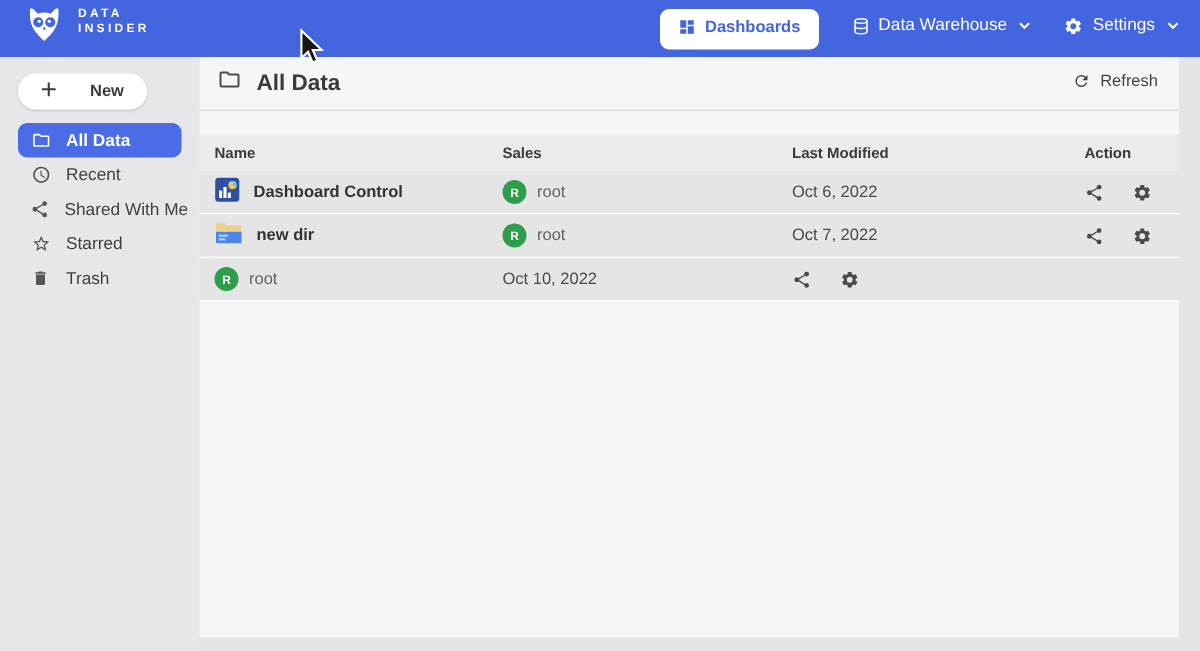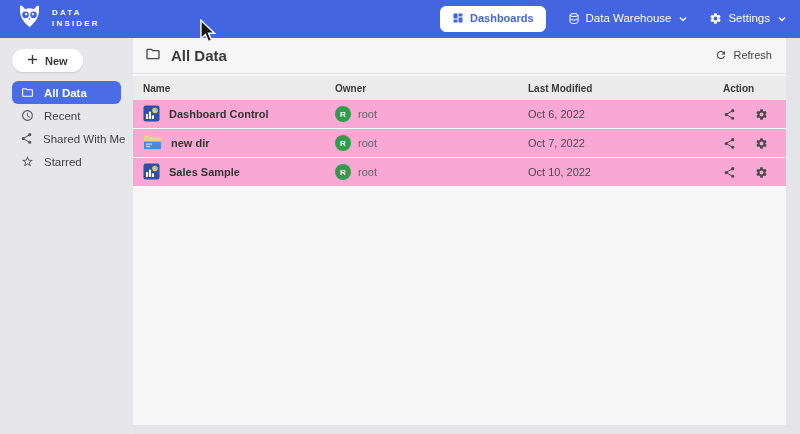--- a/index.html
+++ b/index.html
@@ -11,21 +11,21 @@
     color:#3a3a3a;
   }
 
   
   .header {
     position:absolute; top:0; left:0; right:0; height:38px;
     background:#4365E0;
     display:flex; align-items:center;
     padding:0 14px 0 16px;
   }
-  .logo-wrap { display:flex; align-items:center; gap:9px; }
+  .logo-wrap { display:flex; gap:9px; }
   .logo-text { color:#fff; font-size:8px; font-weight:bold; letter-spacing:2.2px; line-height:1.35; }
   .header-spacer { flex:1; }
   .header-nav { display:flex; align-items:center; gap:22px; }
   .hdr-pill {
     display:flex; gap:6px;
     background:#fff; color:#4365E0;
     font-size:11px; font-weight:bold;
     border:1px solid #fff; border-radius:6px;
     padding:5px 11px; cursor:pointer;
   }
@@ -34,21 +34,21 @@
     color:#fff; font-size:11.5px; cursor:pointer;
   }
   .chev { margin-left:2px; }
 
   
   .sidebar {
     position:absolute; top:38px; left:0; width:133px; bottom:0;
     background:#E7E7E9;
   }
   .new-btn {
-    display:inline-flex; align-items:center; gap:7px;
+    display:inline-flex; align-items:center; gap:22px;
     background:#fff; border-radius:12px;
     margin:11px 0 9px 12px; padding:5px 15px;
     font-size:11px; font-weight:bold; color:#3a3a3a;
     box-shadow:0 1px 2px rgba(0,0,0,0.12);
     cursor:pointer;
   }
   .side-list { list-style:none; }
   .side-item {
     display:flex; align-items:center; gap:10px;
     height:23px; padding:0 8px; margin:0 12px;
@@ -69,31 +69,31 @@
   .title-bar {
     height:36px; display:flex; align-items:center;
     padding:0 14px 0 12px;
     border-bottom:1px solid #E2E2E6;
   }
   .title-bar .title { font-size:15px; font-weight:bold; color:#3a3a3a; margin-left:10px; }
   .title-spacer { flex:1; }
   .refresh-btn { display:flex; gap:6px; font-size:11px; color:#444; cursor:pointer; }
 
   .tbl-head {
-    margin-top:2px; height:24px;
+    margin-top:16px; height:24px;
     background:#EBEBEC;
     display:grid; grid-template-columns:192px 193px 195px auto;
     align-items:center; padding:0 10px;
     font-size:10px; font-weight:bold; color:#3a3a3a;
   }
   .tbl-row {
     height:29px;
     display:grid; grid-template-columns:192px 193px 195px auto;
     align-items:center; padding:0 10px;
-    background:#f9a8d4; border-bottom:1px solid #FBFBFC;
+    background:#e5e5e5; border-bottom:1px solid #FBFBFC;
     cursor:pointer;
   }
   .cell-name { display:flex; align-items:center; gap:9px; font-size:11px; font-weight:bold; color:#333; }
   .cell-owner { display:flex; align-items:center; gap:7px; font-size:11px; color:#5F6368; }
   .avatar {
     width:16px; height:16px; border-radius:50%;
     background:#2E9E4C; color:#fff;
     font-size:8px; font-weight:bold;
     display:flex; align-items:center; justify-content:center;
   }
@@ -204,20 +204,28 @@
       <span>Shared With Me</span>
     </li>
     <li class="side-item">
       <span class="ic">
         <svg width="13" height="13" viewBox="0 0 24 24" fill="#555">
           <path d="M22 9.24l-7.19-.62L12 2 9.19 8.63 2 9.24l5.46 4.73L5.82 21 12 17.27 18.18 21l-1.63-7.03L22 9.24zM12 15.4l-3.76 2.27 1-4.28-3.32-2.88 4.38-.38L12 6.1l1.71 4.04 4.38.38-3.32 2.88 1 4.28L12 15.4z"></path>
         </svg>
       </span>
       <span>Starred</span>
     </li>
+    <li class="side-item">
+      <span class="ic">
+        <svg width="12" height="13" viewBox="0 0 24 24" fill="#555">
+          <path d="M6 19c0 1.1.9 2 2 2h8a2 2 0 0 0 2-2V7H6v12zM19 4h-3.5l-1-1h-5l-1 1H5v2h14V4z"></path>
+        </svg>
+      </span>
+      <span>Trash</span>
+    </li>
   </ul>
 </div>
 
 <div class="main">
 
   <div class="title-bar">
     <span>
       <svg width="16" height="16" viewBox="0 0 24 24" fill="#4a4a4a">
         <path d="M9.17 6l2 2H20v10H4V6h5.17M10 4H4c-1.1 0-1.99.9-1.99 2L2 18c0 1.1.9 2 2 2h16c1.1 0 2-.9 2-2V8c0-1.1-.9-2-2-2h-8l-2-2z"></path>
       </svg>
@@ -229,21 +237,21 @@
         <svg width="12" height="12" viewBox="0 0 24 24" fill="#444">
           <path d="M17.65 6.35A7.95 7.95 0 0 0 12 4a8 8 0 1 0 7.73 10h-2.08A6 6 0 1 1 12 6c1.66 0 3.14.69 4.22 1.78L13 11h7V4l-2.35 2.35z"></path>
         </svg>
       </span>
       <span>Refresh</span>
     </div>
   </div>
 
   <div class="tbl-head">
     <span>Name</span>
-    <span>Owner</span>
+    <span>Sales</span>
     <span>Last Modified</span>
     <span>Action</span>
   </div>
 
   <div class="tbl-row">
     <div class="cell-name">
       <span>
         <svg width="17" height="17" viewBox="0 0 18 18">
           <rect x="0.5" y="0.5" width="17" height="17" rx="2.5" fill="#2F4FA3"></rect>
           <rect x="3.2" y="9.5" width="2.2" height="5.3" fill="#fff"></rect>
@@ -299,33 +307,20 @@
       </span>
       <span class="act-ic">
         <svg width="13" height="13" viewBox="0 0 24 24" fill="#4a4a4a">
             <path d="M19.14 12.94c.04-.3.06-.61.06-.94 0-.32-.02-.64-.07-.94l2.03-1.58a.49.49 0 0 0 .12-.61l-1.92-3.32a.49.49 0 0 0-.59-.22l-2.39.96c-.5-.38-1.03-.7-1.62-.94l-.36-2.54a.48.48 0 0 0-.48-.41h-3.84c-.24 0-.43.17-.47.41l-.36 2.54c-.59.24-1.13.57-1.62.94l-2.39-.96a.49.49 0 0 0-.59.22L2.74 8.87c-.12.21-.08.47.12.61l2.03 1.58c-.05.3-.09.63-.09.94s.02.64.07.94l-2.03 1.58a.49.49 0 0 0-.12.61l1.92 3.32c.12.22.37.29.59.22l2.39-.96c.5.38 1.03.7 1.62.94l.36 2.54c.05.24.24.41.48.41h3.84c.24 0 .44-.17.47-.41l.36-2.54c.59-.24 1.13-.56 1.62-.94l2.39.96c.22.08.47 0 .59-.22l1.92-3.32a.49.49 0 0 0-.12-.61l-2.01-1.58zM12 15.6A3.6 3.6 0 1 1 12 8.4a3.6 3.6 0 0 1 0 7.2z"></path>
           </svg>
       </span>
     </div>
   </div>
 
   <div class="tbl-row">
-    <div class="cell-name">
-      <span>
-        <svg width="17" height="17" viewBox="0 0 18 18">
-          <rect x="0.5" y="0.5" width="17" height="17" rx="2.5" fill="#2F4FA3"></rect>
-          <rect x="3.2" y="9.5" width="2.2" height="5.3" fill="#fff"></rect>
-          <rect x="6.3" y="7" width="2.2" height="7.8" fill="#fff"></rect>
-          <rect x="9.4" y="11" width="2.2" height="3.8" fill="#fff"></rect>
-          <circle cx="12.7" cy="5.8" r="2.9" fill="#F2C94C"></circle>
-          <path d="M12.7 5.8 L12.7 2.9 A2.9 2.9 0 0 1 15.4 7 Z" fill="#56CCF2"></path>
-        </svg>
-      </span>
-      <span>Sales Sample</span>
-    </div>
     <div class="cell-owner">
       <span class="avatar">R</span>
       <span>root</span>
     </div>
     <div class="cell-date">Oct 10, 2022</div>
     <div class="cell-action">
       <span class="act-ic">
         <svg width="13" height="13" viewBox="0 0 24 24" fill="#4a4a4a">
             <path d="M18 16.08c-.76 0-1.44.3-1.96.77L8.91 12.7c.05-.23.09-.46.09-.7s-.04-.47-.09-.7l7.05-4.11c.54.5 1.25.81 2.04.81a3 3 0 1 0-3-3c0 .24.04.47.09.7L8.04 9.81A2.99 2.99 0 0 0 6 9a3 3 0 0 0 0 6c.79 0 1.5-.31 2.04-.81l7.12 4.16c-.05.21-.08.43-.08.65a2.92 2.92 0 1 0 2.92-2.92z"></path>
           </svg>

